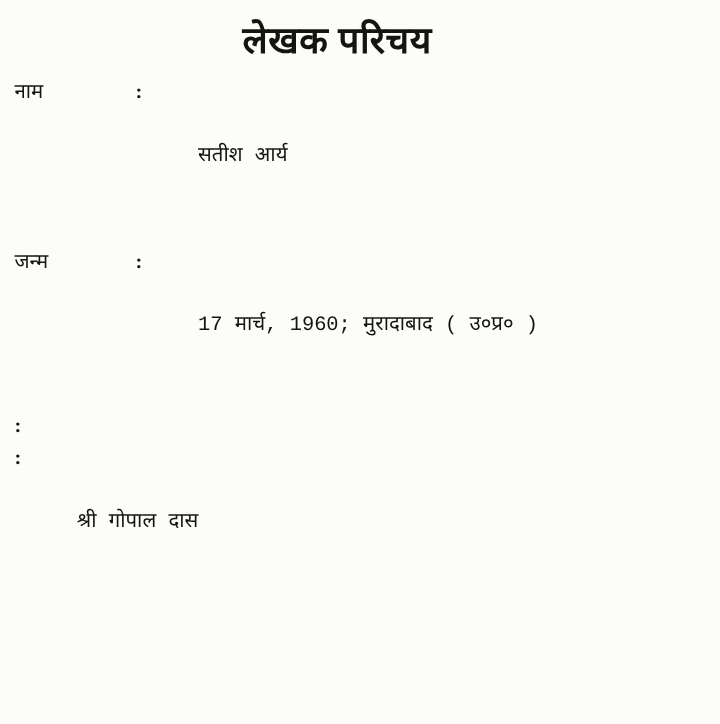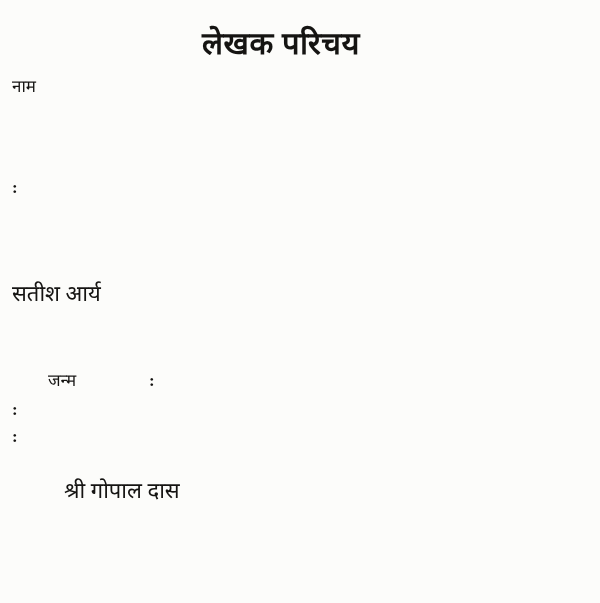--- a/index.html
+++ b/index.html
@@ -9,21 +9,21 @@
     height: 603px;
     overflow: hidden;
     background: #fcfcfa;
     color: #151412;
     font-family: "Liberation Serif", "DejaVu Serif", serif;
   }
   .page {
     box-sizing: border-box;
     width: 552px;
     height: 603px;
-    padding: 26px 2px 0 12px;
+    padding: 16px 2px 0 12px;
     position: relative;
   }
   .title {
     margin: 0 0 11px 0;
     text-align: center;
     font-size: 31px;
     line-height: 36px;
     font-weight: 700;
     letter-spacing: 0.5px;
   }
@@ -38,45 +38,49 @@
     white-space: nowrap;
   }
   .colon {
     flex: 0 0 52px;
     font-size: 17px;
     line-height: 27px;
     font-weight: 700;
   }
   .value {
     flex: 1;
-    font-size: 22px;
+    font-size: 17px;
     line-height: 27px;
     white-space: pre-wrap;
+    font-family: Liberation Mono, monospace;
   }
-  .mb6 { margin-bottom: 6px; flex-direction: column; }
-  .mb2 { margin-bottom: 2px; margin-left: 36px; }
+  .mb6 { margin-bottom: 6px; }
+  .mb2 { margin-bottom: 2px; }
 </style>
 </head>
 <body>
 
 <div class="page">
 
   <h1 class="title">लेखक परिचय</h1>
 
   <div class="row mb6">
     <div class="label">नाम</div>
     <div class="colon">:</div>
     <div class="value">
       <div>सतीश आर्य</div>
     </div>
   </div>
 
   <div class="row mb2">
     <div class="label">जन्म</div>
     <div class="colon">:</div>
+    <div class="value">
+      <div>17 मार्च, 1960; मुरादाबाद ( उ०प्र० )</div>
+    </div>
   </div>
 
   <div class="row">
     <div class="colon">:</div>
   </div>
 
   <div class="row">
     <div class="colon">:</div>
     <div class="value">
       <div>श्री गोपाल दास</div>

